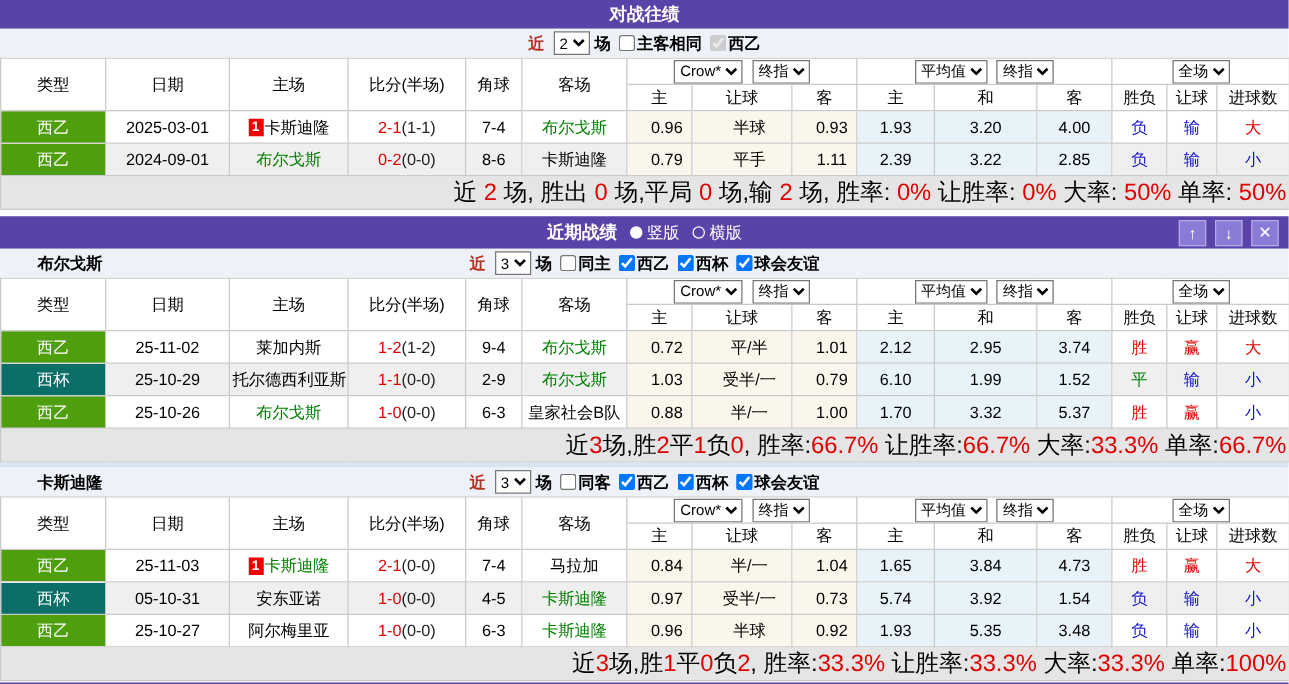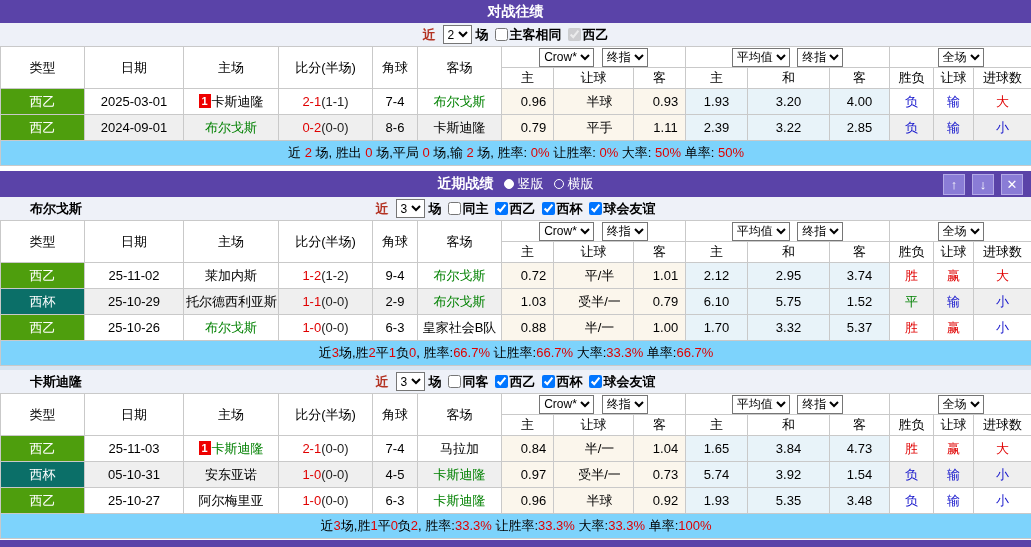--- a/index.html
+++ b/index.html
@@ -30,21 +30,21 @@
   .lg-teal  { background:#0b6f68; color:#fff; }
   .t-focus  { color:#008000; }
   .c-red    { color:#e00000; }
   .c-blue   { color:#1414cc; }
   .c-green  { color:#008000; }
   .score-ft { color:#e00000; }
   .score-ht { color:#222; }
   .num-badge { display:inline-block; background:#ee0000; color:#fff; font-size:11px; font-weight:bold;
                line-height:14px; min-width:12px; padding:0 1px; margin-right:1px; vertical-align:1px; }
   .num-badge:empty { display:none; }
-  tfoot td { height:25px; font-size:13px; background:#7dd3fc; }
+  tfoot td { height:25px; font-size:19px; background:#e5e5e5;text-align:right; }
   tfoot .c-red { color:#e00000; }
 
   .radio-opt { display:inline-flex; align-items:center; font-size:13px; font-weight:normal; margin-left:10px; cursor:pointer; }
   .rdot { width:10px; height:10px; border:1px solid #fff; border-radius:50%; display:inline-block; margin-right:4px; background:transparent; }
   .rdot.sel { background:#fff; }
 
   .tb-buttons { position:absolute; right:8px; top:0; height:100%; display:flex; align-items:center; }
   .tb-btn { width:22px; height:21px; background:#8a7cd6; border:1px solid #b3a9e6; color:#fff;
             font-size:13px; font-weight:bold; display:flex; align-items:center; justify-content:center;
             margin-left:7px; cursor:pointer; }
@@ -293,21 +293,21 @@
         <td class="lg-teal">西杯</td>
         <td>25-10-29</td>
         <td><span>托尔德西利亚斯</span></td>
         <td><span class="score-ft">1-1</span><span class="score-ht">(0-0)</span></td>
         <td>2-9</td>
         <td><span class="t-focus">布尔戈斯</span></td>
         <td class="bg-cream">1.03</td>
         <td class="bg-cream">受半/一</td>
         <td class="bg-cream">0.79</td>
         <td class="bg-blue">6.10</td>
-        <td class="bg-blue">5.75</td>
+        <td class="bg-blue">1.99</td>
         <td class="bg-blue">1.52</td>
         <td class="c-green">平</td>
         <td class="c-blue">输</td>
         <td class="c-blue">小</td>
       </tr>
         <tr>
         <td class="lg-green">西乙</td>
         <td>25-10-26</td>
         <td><span class="t-focus">布尔戈斯</span></td>
         <td><span class="score-ft">1-0</span><span class="score-ht">(0-0)</span></td>

